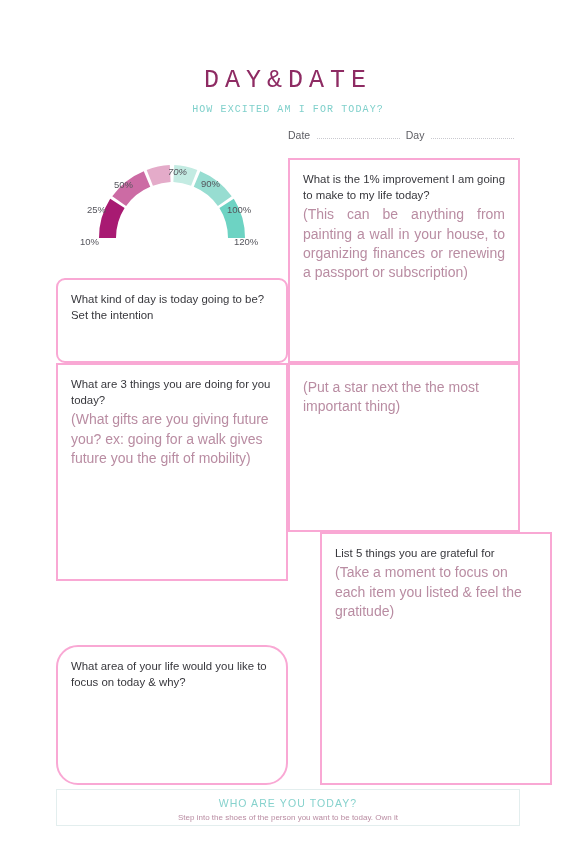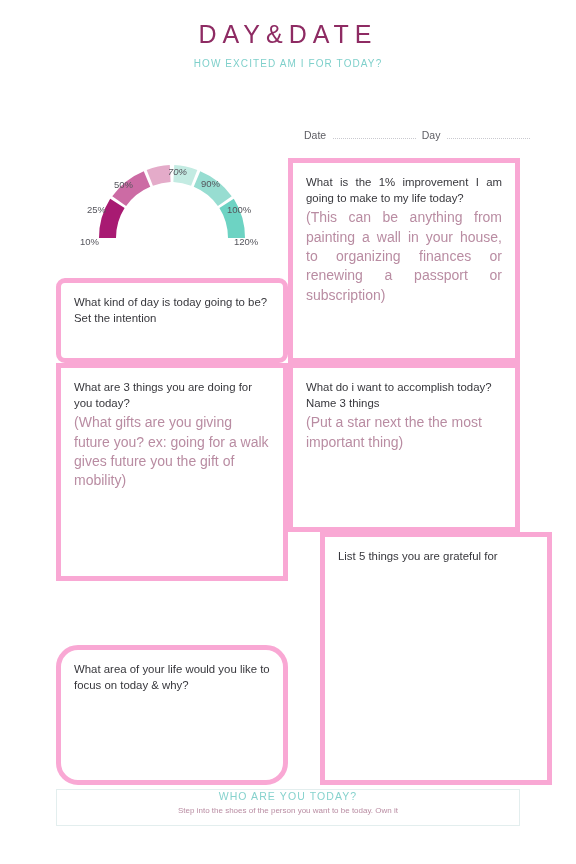--- a/index.html
+++ b/index.html
@@ -9,21 +9,22 @@
     height: 864px;
     background: #ffffff;
     font-family: "Liberation Sans", sans-serif;
     overflow: hidden;
     position: relative;
   }
 
   
   .header {
     text-align: center;
-    padding-top: 20px;
+    padding-top: 66px;
+    font-family: Liberation Mono, monospace;
   }
   .title {
     font-size: 25px;
     letter-spacing: 6px;
     color: #8e2b63;
     font-weight: 400;
   }
   .subtitle {
     font-size: 10px;
     letter-spacing: 1.1px;
@@ -35,21 +36,20 @@
   
   .datebar {
     position: absolute;
     left: 288px;
     top: 129px;
     width: 232px;
     display: flex;
     align-items: baseline;
     font-size: 10.5px;
     color: #5d5d63;
-    margin-left: 16px;
   }
   .datebar .lbl { flex: 0 0 auto; }
   .datebar .dots {
     flex: 1 1 auto;
     border-bottom: 1px dotted #c9c9cf;
     margin: 0 6px 0 7px;
     height: 9px;
   }
 
   
@@ -65,21 +65,21 @@
     position: absolute;
     font-size: 9.5px;
     color: #55555c;
     white-space: nowrap;
   }
 
   
   .grid { position: absolute; left: 56px; top: 158px; width: 464px; }
   .cell {
     position: absolute;
-    border: 5px solid #f9a8d4;
+    border: 2px solid #f9a8d4;
     background: #ffffff;
     padding: 11px 13px 0 13px;
   }
   .q {
     font-size: 11.4px;
     line-height: 1.42;
     color: #37373c;
     font-weight: 400;
   }
   .q.just { text-align: justify; }
@@ -93,20 +93,21 @@
 
   
   .footer {
     position: absolute;
     left: 56px;
     top: 789px;
     width: 464px;
     height: 37px;
     border: 1px solid #e3eeee;
     text-align: center;
+    padding-top: 7px;
   }
   .f-title {
     font-size: 10.5px;
     letter-spacing: 1.1px;
     color: #86d2cd;
   }
   .f-sub {
     font-size: 8px;
     color: #b98ca2;
     margin-top: 4px;
@@ -158,26 +159,26 @@
     <div class="q">What kind of day is today going to be? Set the intention</div>
     <div class="hint"></div>
   </div>
 
   <div class="cell" style="left:0px; top:205px; width:232px; height:218px;">
     <div class="q">What are 3 things you are doing for you today?</div>
     <div class="hint">(What gifts are you giving future you? ex: going for a walk gives future you the gift of mobility)</div>
   </div>
 
   <div class="cell" style="left:232px; top:205px; width:232px; height:169px;">
-    <div class="q">What do i want to accomplish today? Name 3 things</div>
     <div class="hint">(Put a star next the the most important thing)</div>
   </div>
 
   <div class="cell" style="left:232px; top:374px; width:232px; height:253px;margin-left:32px;">
     <div class="q">List 5 things you are grateful for</div>
+    <div class="hint">(Take a moment to focus on each item you listed &amp; feel the gratitude)</div>
   </div>
 
   <div class="cell" style="left:0px; top:487px; width:232px; height:140px;border-radius:22px;">
     <div class="q">What area of your life would you like to focus on today &amp; why?</div>
     <div class="hint"></div>
   </div>
 
 </div>
 
 <div class="footer">

